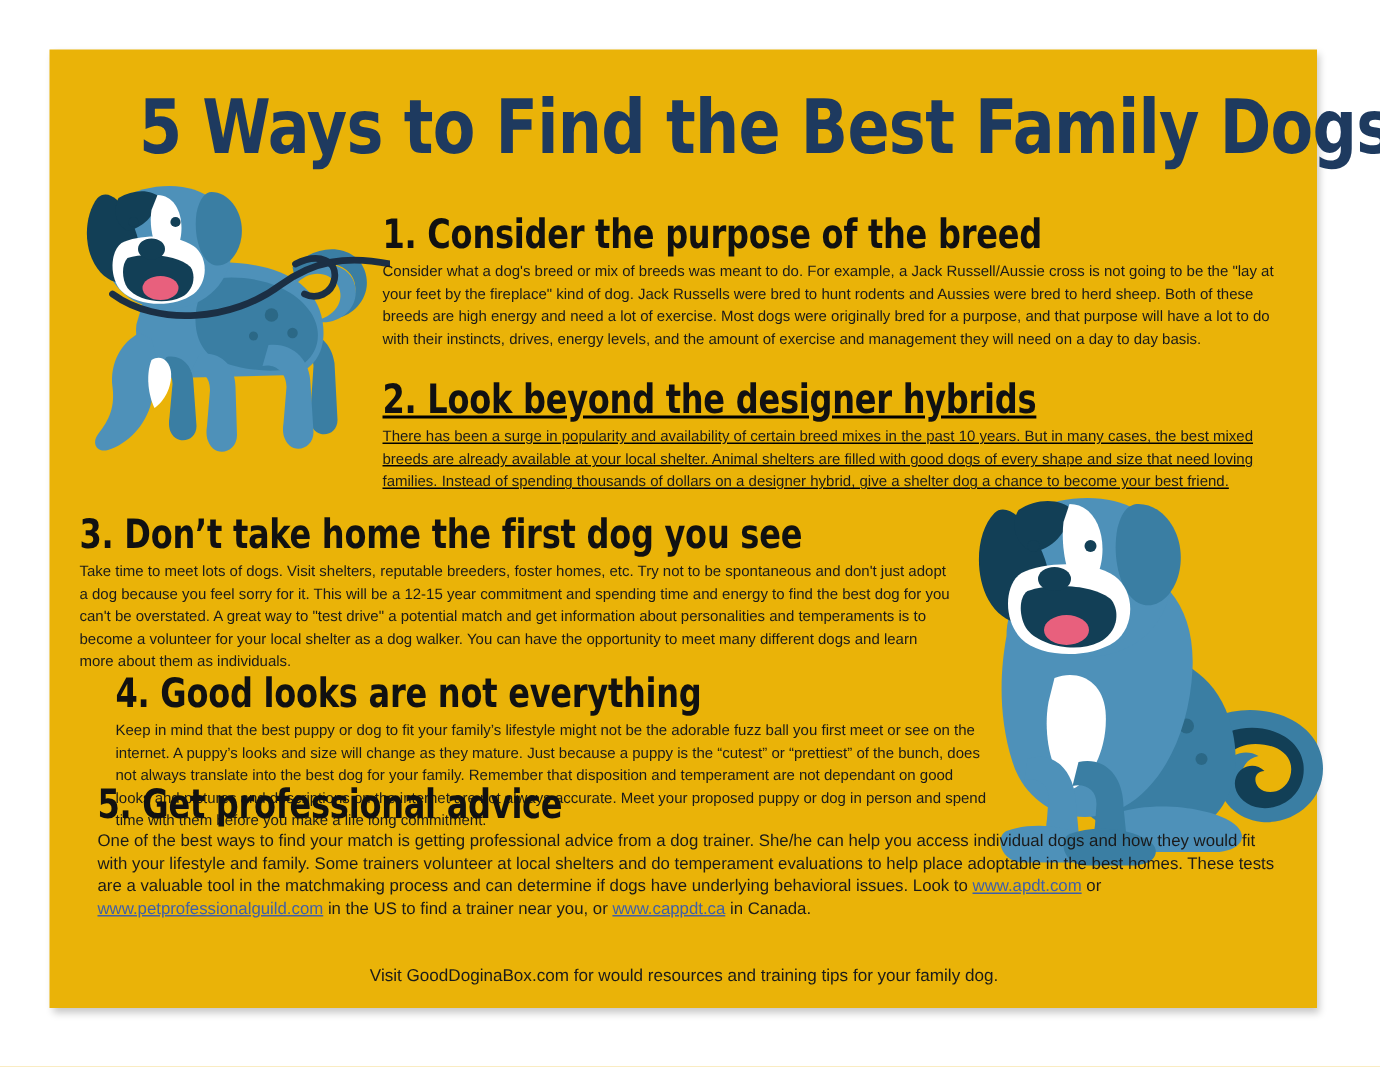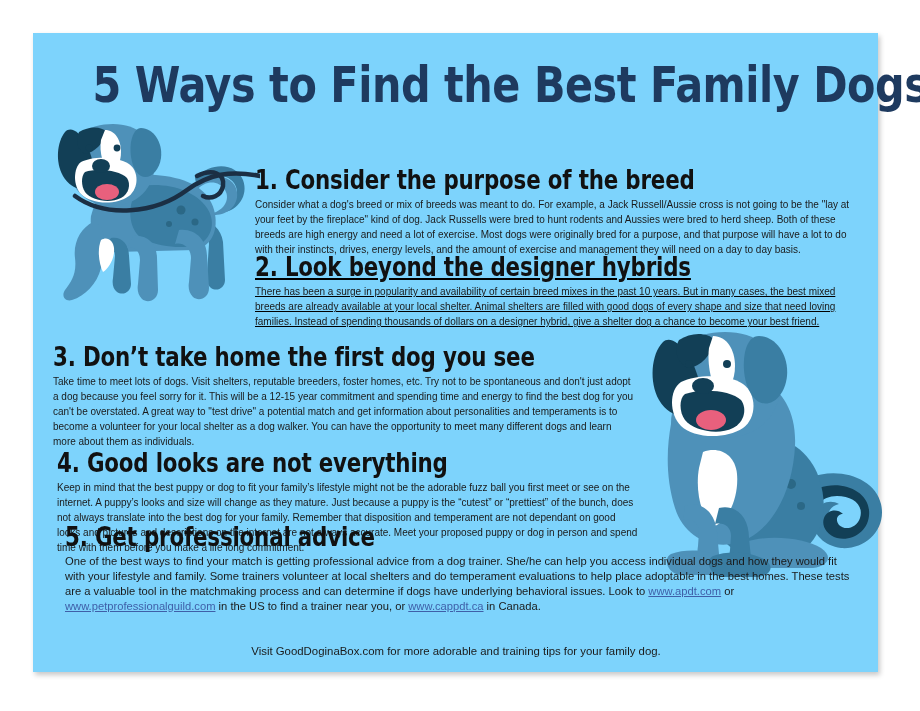--- a/index.html
+++ b/index.html
@@ -6,21 +6,21 @@
   html, body {
     width:920px; height:711px;
     background:#ffffff;
     font-family:"Liberation Sans", sans-serif;
     overflow:hidden;
   }
   #poster {
     position:absolute;
     left:33px; top:33px;
     width:845px; height:639px;
-    background:#7dd3fc;
+    background:#eab308;
     box-shadow:2px 3px 5px rgba(0,0,0,0.22);
   }
 
   
   #title {
     position:absolute;
     left:28px; top:26px;
     width:790px;
     text-align:center;
     font-family:"DejaVu Sans Condensed","Liberation Sans Narrow","Liberation Sans", sans-serif;
@@ -53,25 +53,25 @@
     line-height:15.1px;
     color:#1a1a1a;
     text-align:left;
     margin-top:2px;
   }
   .sec-body a, .lnk {
     color:#3f5fa8;
   }
 
   
-  #sec1 { left:222px; top:132px;  width:597px; }
+  #sec1 { left:222px; top:109px;  width:597px; }
   #sec2 { left:222px; top:219px;  width:597px;text-decoration:underline; }
   
   #sec3 { left:20px;  top:309px;  width:583px; }
-  #sec4 { left:24px;  top:415px;  width:583px; }
+  #sec4 { left:44px;  top:415px;  width:583px; }
   #sec5 { left:32px;  top:489px;  width:790px; }
 
   #sec5 .sec-body { font-size:11.2px; line-height:15.0px; }
 
   
   #footer {
     position:absolute;
     left:28px; top:612px;
     width:790px;
     text-align:center;
@@ -251,15 +251,15 @@
   <div class="section" id="sec4">
     <div class="sec-head">4. Good looks are not everything</div>
     <div class="sec-body">Keep in mind that the best puppy or dog to fit your family’s lifestyle might not be the adorable fuzz ball you first meet or see on the internet. A puppy’s looks and size will change as they mature. Just because a puppy is the “cutest” or “prettiest” of the bunch, does not always translate into the best dog for your family. Remember that disposition and temperament are not dependant on good looks and pictures and descriptions on the internet are not always accurate. Meet your proposed puppy or dog in person and spend time with them before you make a life long commitment.</div>
   </div>
 
   <div class="section" id="sec5">
     <div class="sec-head">5. Get professional advice</div>
     <div class="sec-body"><span>One of the best ways to find your match is getting professional advice from a dog trainer. She/he can help you access individual dogs and how they would fit with your lifestyle and family. Some trainers volunteer at local shelters and do temperament evaluations to help place adoptable in the best homes. These tests are a valuable tool in the matchmaking process and can determine if dogs have underlying behavioral issues.  Look to </span><a class="lnk" href="#">www.apdt.com</a><span> or </span><a class="lnk" href="#">www.petprofessionalguild.com</a><span> in the US to find a trainer near you, or </span><a class="lnk" href="#">www.cappdt.ca</a><span> in Canada.</span></div>
   </div>
 
-  <div id="footer">Visit GoodDoginaBox.com for more adorable and training tips for your family dog.</div>
+  <div id="footer">Visit GoodDoginaBox.com for would resources and training tips for your family dog.</div>
 
 </div>
 
 </body></html>

